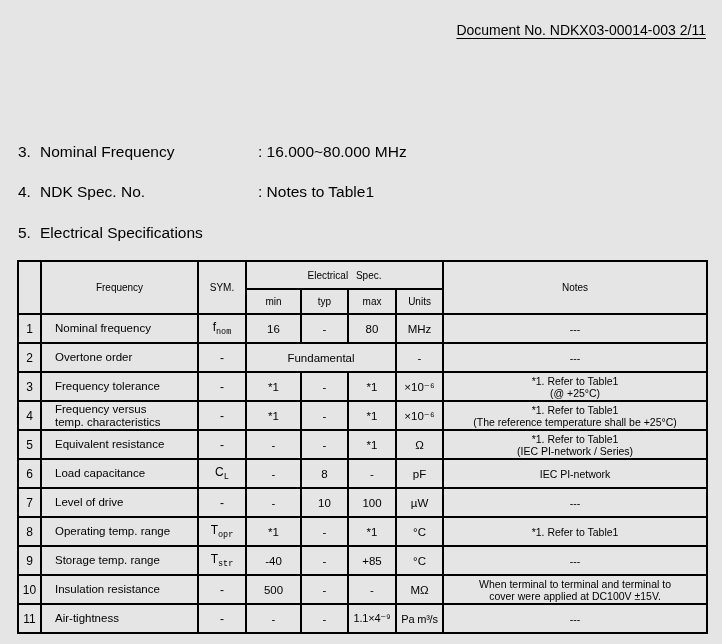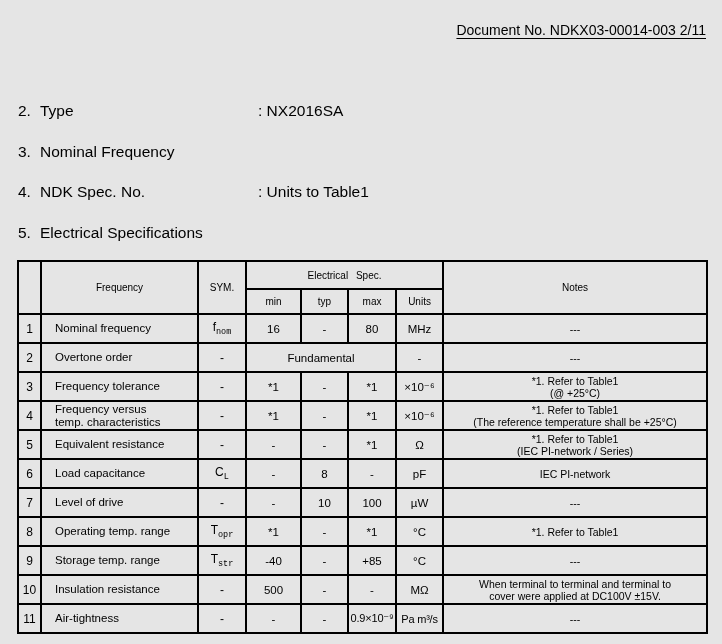--- a/index.html
+++ b/index.html
@@ -63,30 +63,27 @@
   .c-notes { font-size: 10.5px; }
   .nline  { display: block; line-height: 12px; }
 </style>
 </head>
 <body>
 
 <div class="page">
 
   <div class="doc-no">Document No. NDKX03-00014-003 2/11</div>
 
-  <div class="item" style="top:101px">
-    <span class="item-num">2.</span><span class="item-label">Type</span>
-    <span class="item-value">: NX2016SA</span>
-  </div>
   <div class="item" style="top:142px">
     <span class="item-num">3.</span><span class="item-label">Nominal Frequency</span>
+    <span class="item-value">: 16.000~80.000 MHz</span>
   </div>
   <div class="item" style="top:182px">
     <span class="item-num">4.</span><span class="item-label">NDK Spec. No.</span>
-    <span class="item-value">: Units to Table1</span>
+    <span class="item-value">: Notes to Table1</span>
   </div>
   <div class="item" style="top:223px">
     <span class="item-num">5.</span><span class="item-label">Electrical Specifications</span>
     <span class="item-value"></span>
   </div>
 
   <table class="spec-table">
     <colgroup>
       <col style="width:23px">
         <col style="width:157px">
@@ -259,21 +256,21 @@
           </td>
       </tr>
       <tr>
         <td class="c-no">11</td>
         <td class="c-param">
             <span class="pline">Air-tightness</span>
           </td>
         <td class="c-sym"><span>-</span></td>
         <td class="c-val">-</td>
         <td class="c-val">-</td>
-        <td class="c-val tight">0.9×10⁻⁹</td>
+        <td class="c-val tight">1.1×4⁻⁹</td>
         <td class="c-val tight">Pa m³/s</td>
         <td class="c-notes">
             <span class="nline">---</span>
           </td>
       </tr>
     </tbody>
   </table>
 
 </div>
 

